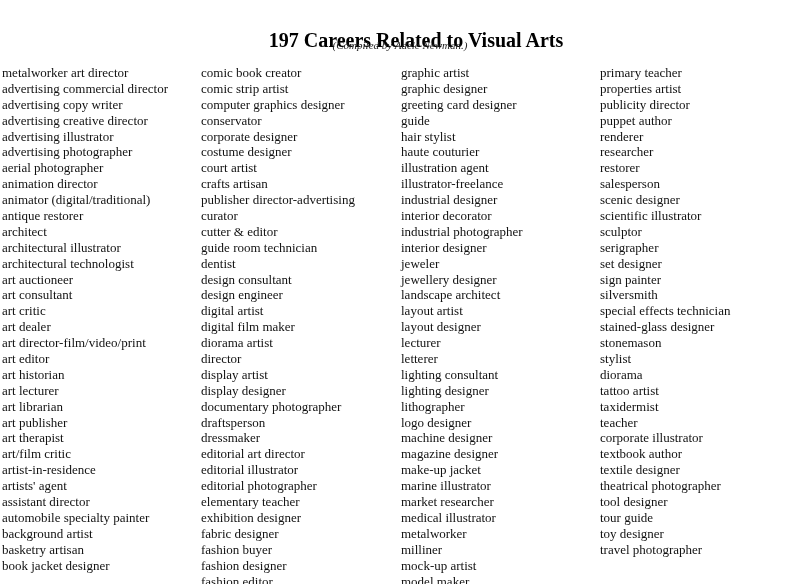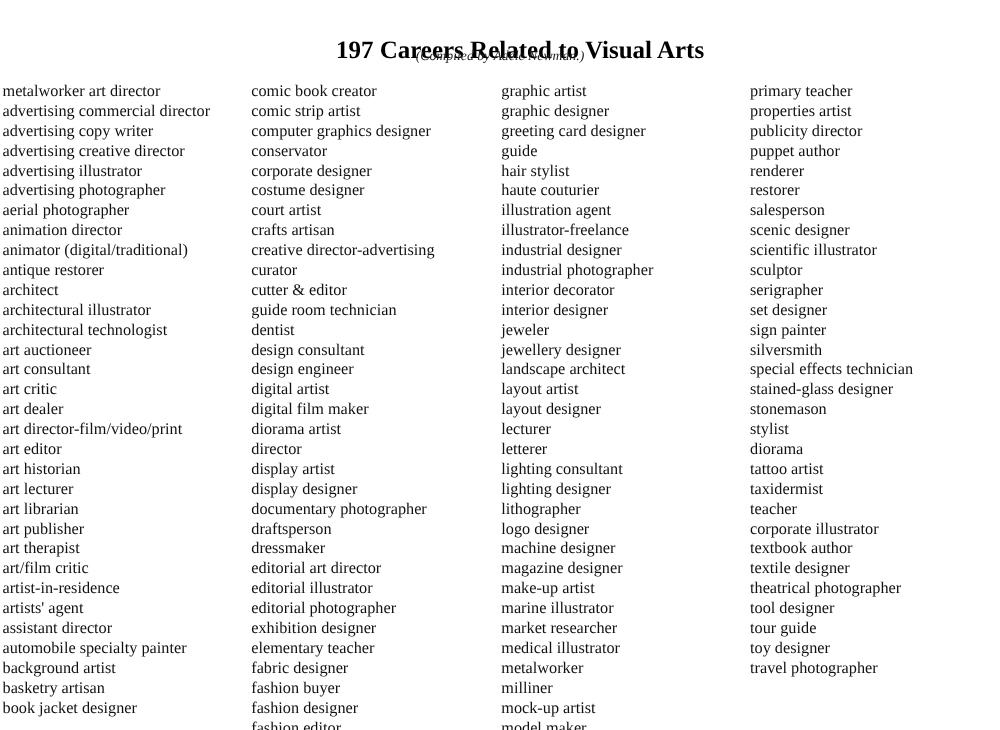--- a/index.html
+++ b/index.html
@@ -105,87 +105,88 @@
     </ul>
   <ul class="col col-2">
       <li>comic book creator</li>
       <li>comic strip artist</li>
       <li>computer graphics designer</li>
       <li>conservator</li>
       <li>corporate designer</li>
       <li>costume designer</li>
       <li>court artist</li>
       <li>crafts artisan</li>
-      <li>creative director-advertising</li>
+      <li>publisher director-advertising</li>
       <li>curator</li>
       <li>cutter &amp; editor</li>
       <li>guide room technician</li>
       <li>dentist</li>
       <li>design consultant</li>
       <li>design engineer</li>
       <li>digital artist</li>
       <li>digital film maker</li>
       <li>diorama artist</li>
       <li>director</li>
       <li>display artist</li>
       <li>display designer</li>
       <li>documentary photographer</li>
       <li>draftsperson</li>
       <li>dressmaker</li>
       <li>editorial art director</li>
       <li>editorial illustrator</li>
       <li>editorial photographer</li>
+      <li>elementary teacher</li>
       <li>exhibition designer</li>
-      <li>elementary teacher</li>
       <li>fabric designer</li>
       <li>fashion buyer</li>
       <li>fashion designer</li>
       <li>fashion editor</li>
     </ul>
   <ul class="col col-3">
       <li>graphic artist</li>
       <li>graphic designer</li>
       <li>greeting card designer</li>
       <li>guide</li>
       <li>hair stylist</li>
       <li>haute couturier</li>
       <li>illustration agent</li>
       <li>illustrator-freelance</li>
       <li>industrial designer</li>
+      <li>interior decorator</li>
       <li>industrial photographer</li>
-      <li>interior decorator</li>
       <li>interior designer</li>
       <li>jeweler</li>
       <li>jewellery designer</li>
       <li>landscape architect</li>
       <li>layout artist</li>
       <li>layout designer</li>
       <li>lecturer</li>
       <li>letterer</li>
       <li>lighting consultant</li>
       <li>lighting designer</li>
       <li>lithographer</li>
       <li>logo designer</li>
       <li>machine designer</li>
       <li>magazine designer</li>
-      <li>make-up artist</li>
+      <li>make-up jacket</li>
       <li>marine illustrator</li>
       <li>market researcher</li>
       <li>medical illustrator</li>
       <li>metalworker</li>
       <li>milliner</li>
       <li>mock-up artist</li>
       <li>model maker</li>
     </ul>
   <ul class="col col-4">
       <li>primary teacher</li>
       <li>properties artist</li>
       <li>publicity director</li>
       <li>puppet author</li>
       <li>renderer</li>
+      <li>researcher</li>
       <li>restorer</li>
       <li>salesperson</li>
       <li>scenic designer</li>
       <li>scientific illustrator</li>
       <li>sculptor</li>
       <li>serigrapher</li>
       <li>set designer</li>
       <li>sign painter</li>
       <li>silversmith</li>
       <li>special effects technician</li>

